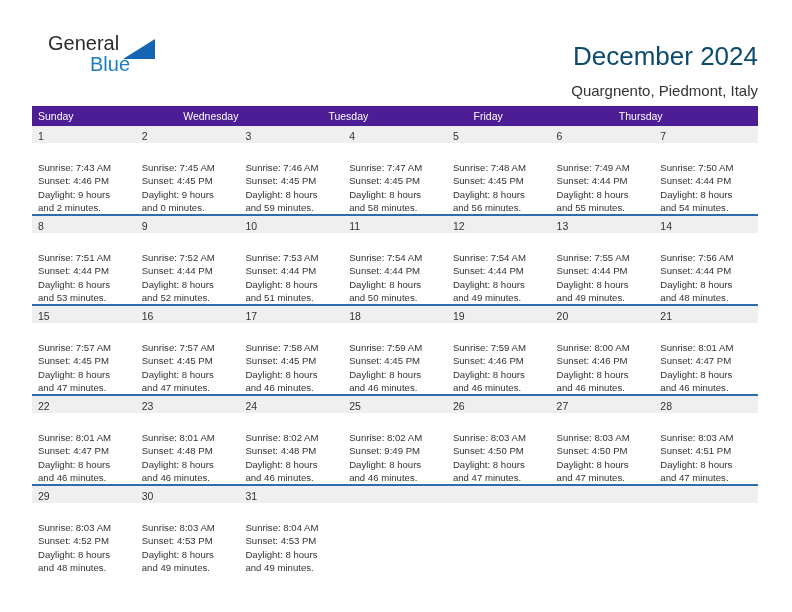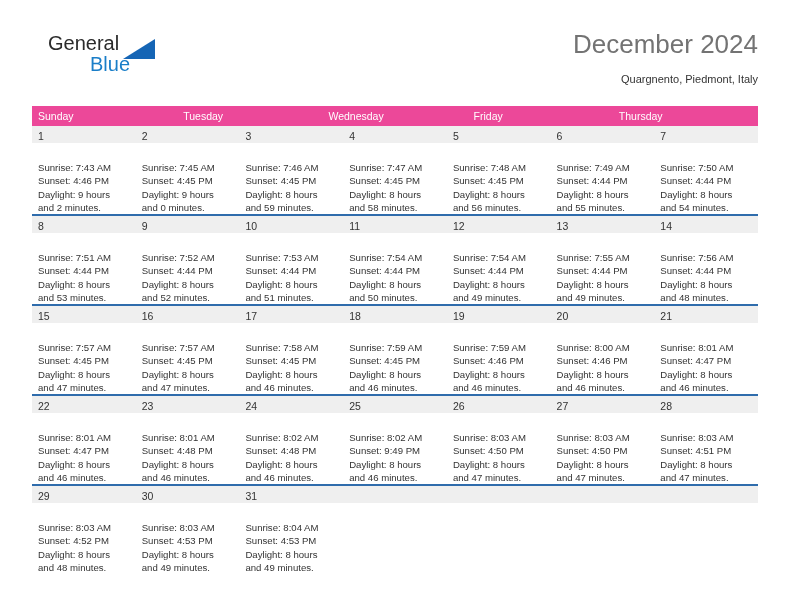--- a/index.html
+++ b/index.html
@@ -63,43 +63,44 @@
     font-family: "Liberation Sans", sans-serif;
   }
   .title-block {
     position: absolute;
     right: 0;
     top: 0;
     text-align: right;
   }
   .cal-title {
     font-size: 26px;
-    color: #737373;
+    color: #0c4a6e;
     line-height: 32px;
     white-space: nowrap;
     font-weight: normal;
+    margin-top: 12px;
   }
   .cal-subtitle {
-    font-size: 11px;
+    font-size: 15px;
     color: #333333;
     line-height: 20px;
     margin-top: 9px;
     white-space: nowrap;
   }
 
   
   .calendar {
     position: absolute;
     left: 32px;
     top: 106px;
     width: 726px;
   }
   .weekday-row {
     display: flex;
-    background: #ec4899;
+    background: #4c1d95;
     height: 20px;
   }
   .weekday {
     flex: 1 1 0;
     color: #ffffff;
     font-size: 10.5px;
     line-height: 20px;
     padding-left: 6px;
     box-sizing: border-box;
     white-space: nowrap;
@@ -160,22 +161,22 @@
     <div class="title-block">
       <div class="cal-title">December 2024</div>
       <div class="cal-subtitle">Quargnento, Piedmont, Italy</div>
     </div>
 
   </div>
 
   <div class="calendar">
     <div class="weekday-row">
       <div class="weekday">Sunday</div>
+      <div class="weekday">Wednesday</div>
       <div class="weekday">Tuesday</div>
-      <div class="weekday">Wednesday</div>
       <div class="weekday">Friday</div>
       <div class="weekday">Thursday</div>
     </div>
 
     <div class="week-row first">
       <div class="day-cell">
           <div class="daynum-band"><span class="daynum">1</span></div>
           <div class="day-lines">
             <div class="day-line">Sunrise: 7:43 AM</div>
             <div class="day-line">Sunset: 4:46 PM</div>

